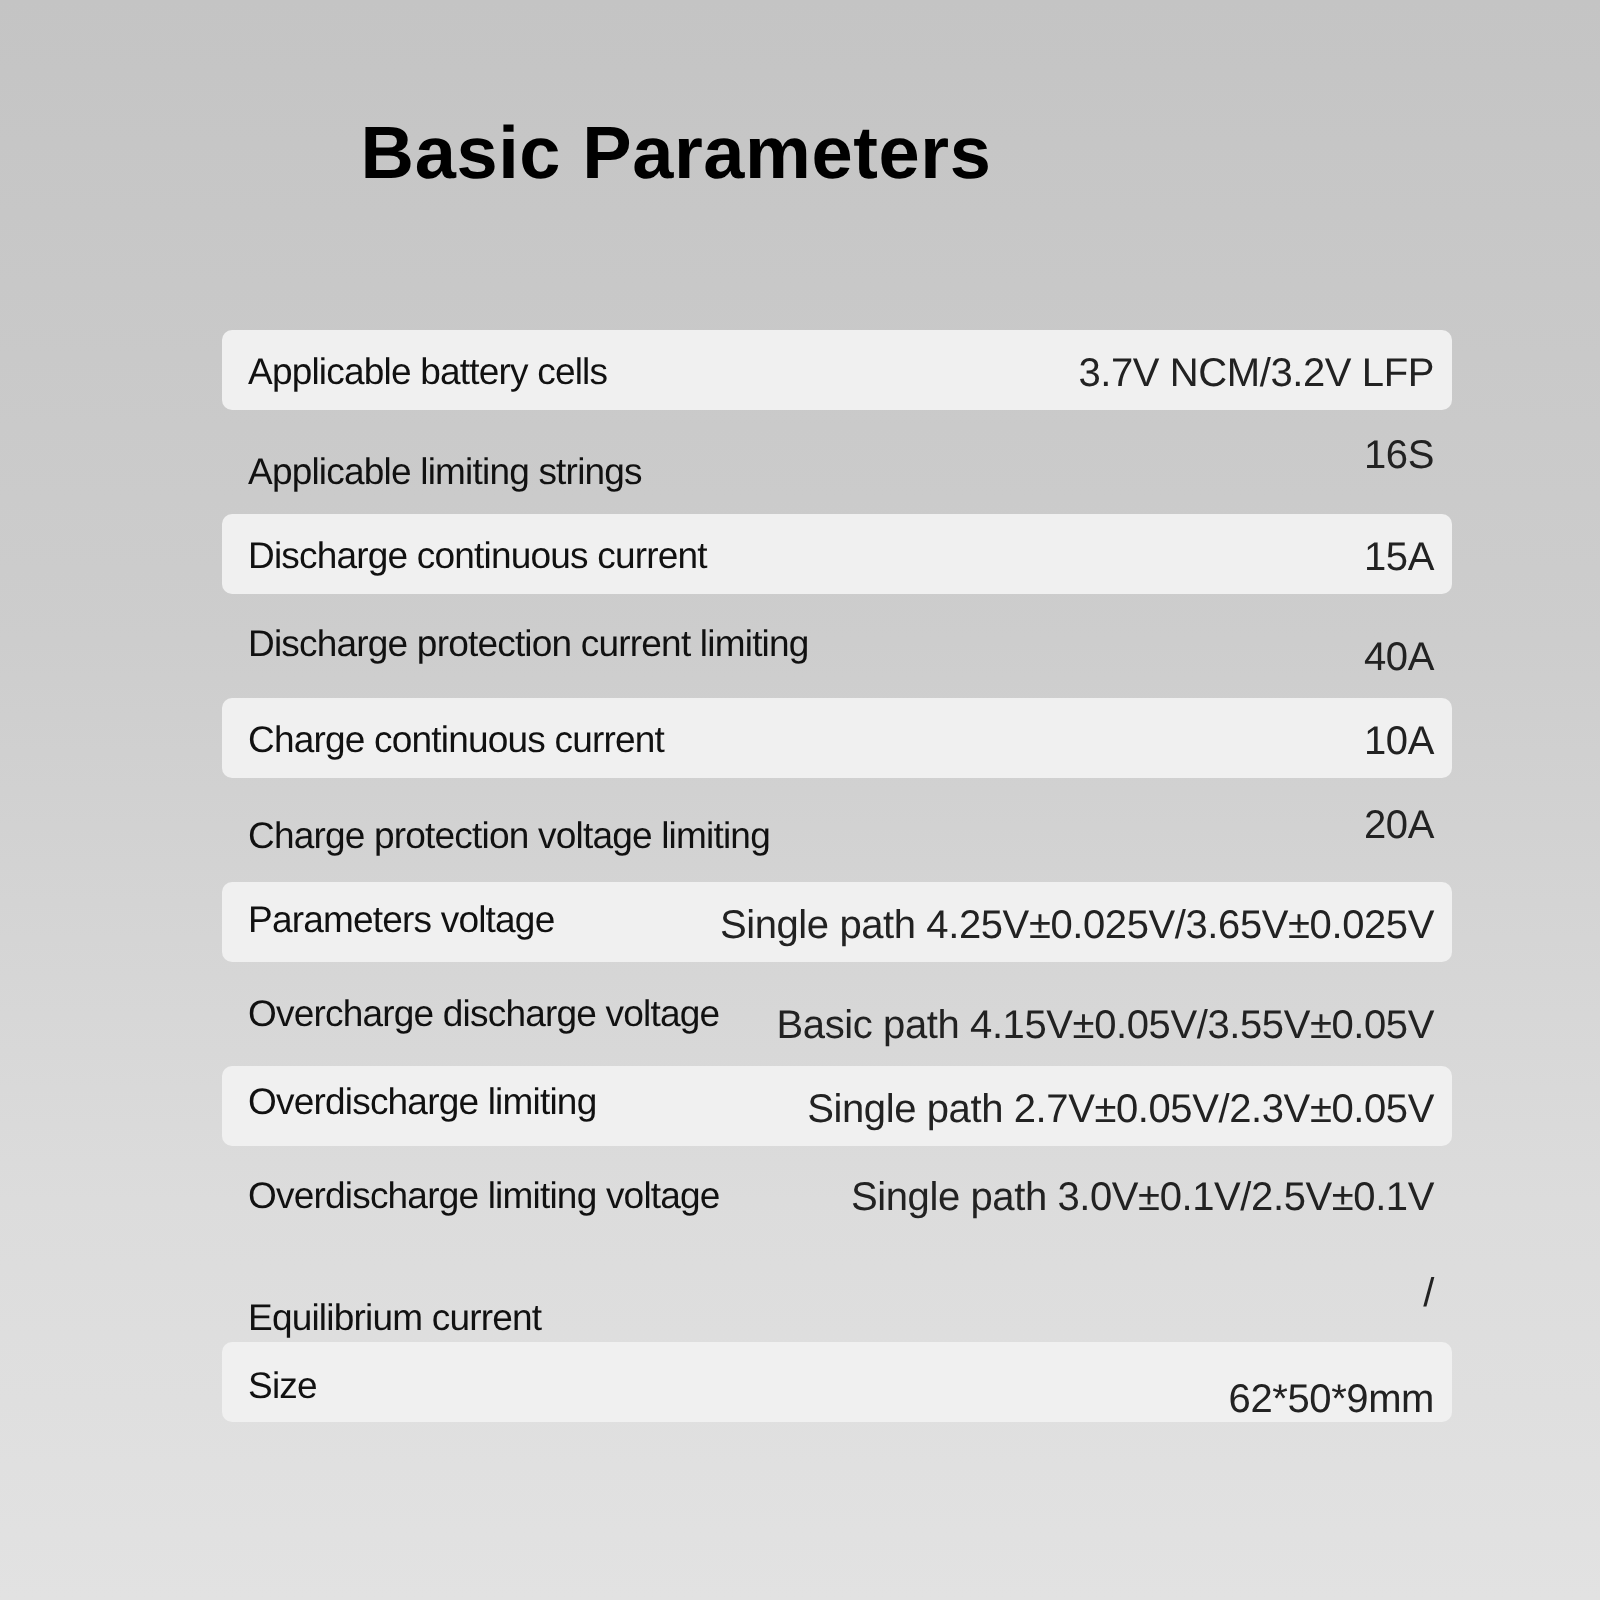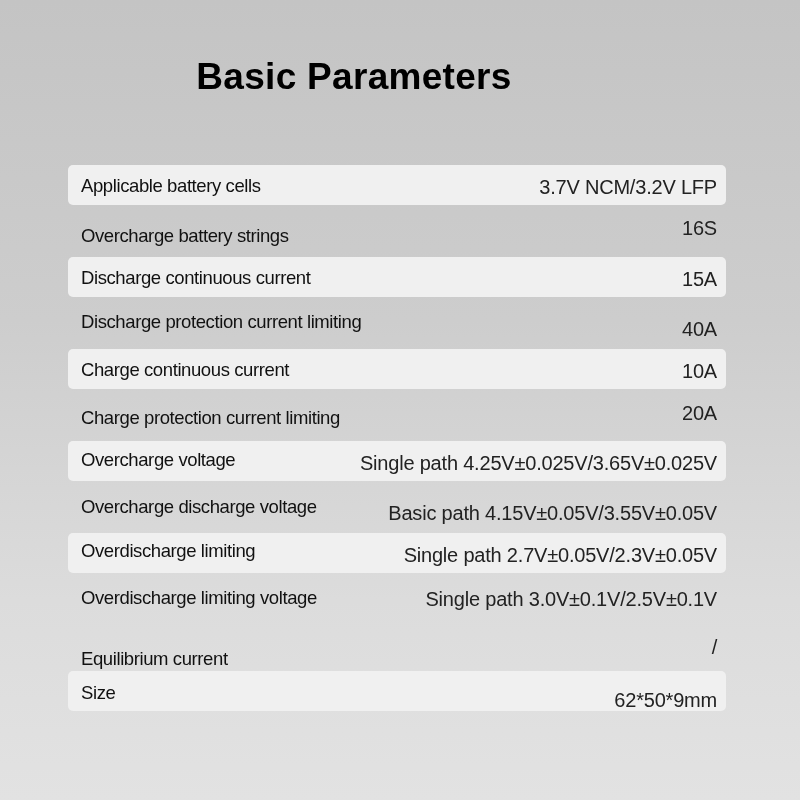--- a/index.html
+++ b/index.html
@@ -6,25 +6,24 @@
     body {
       width: 800px; height: 800px; overflow: hidden;
       background: linear-gradient(to bottom, #c4c4c4 0%, #cdcdcd 40%, #dcdcdc 75%, #e2e2e2 100%);
       font-family: "Liberation Sans", "DejaVu Sans", sans-serif;
       position: relative;
     }
     .title {
       position: absolute; top: 56px; left: 0; width: 676px;
       text-align: center; font-size: 37px; font-weight: bold; color: #000;
       letter-spacing: 0.3px;
-      margin-left: 16px;
     }
     .table { position: absolute; left: 68px; top: 165px; width: 658px; }
     .row {
-      position: relative; height: 40px; margin-bottom: 6px; border-radius: 5px;
+      position: relative; height: 40px; margin-bottom: 6px; border-radius: 5px; margin-left: 43px;
     }
     .row.shaded { background: #f0f0f0; }
     .label {
       position: absolute; left: 13px; top: 10px;
       font-size: 18.5px; color: #111; letter-spacing: -0.4px; white-space: nowrap;
     }
     .value {
       position: absolute; right: 9px; top: 11px;
       font-size: 20px; color: #222; white-space: nowrap; letter-spacing: -0.2px;
     }
@@ -33,41 +32,41 @@
 <body>
 
 <div class="title">Basic Parameters</div>
 
 <div class="table">
   <div class="row shaded" style="top:0">
     <span class="label">Applicable battery cells</span>
     <span class="value">3.7V NCM/3.2V LFP</span>
   </div>
   <div class="row">
-    <span class="label" style="top:14px">Overcharge battery strings</span>
+    <span class="label" style="top:14px">Applicable limiting strings</span>
     <span class="value" style="top:6px">16S</span>
   </div>
   <div class="row shaded">
     <span class="label">Discharge continuous current</span>
     <span class="value">15A</span>
   </div>
   <div class="row">
     <span class="label" style="top:8px">Discharge protection current limiting</span>
     <span class="value" style="top:15px">40A</span>
   </div>
   <div class="row shaded">
     <span class="label">Charge continuous current</span>
     <span class="value">10A</span>
   </div>
   <div class="row">
-    <span class="label" style="top:12px">Charge protection current limiting</span>
+    <span class="label" style="top:12px">Charge protection voltage limiting</span>
     <span class="value" style="top:7px">20A</span>
   </div>
   <div class="row shaded">
-    <span class="label" style="top:8px">Overcharge voltage</span>
+    <span class="label" style="top:8px">Parameters voltage</span>
     <span class="value">Single path 4.25V±0.025V/3.65V±0.025V</span>
   </div>
   <div class="row">
     <span class="label" style="top:9px">Overcharge discharge voltage</span>
     <span class="value" style="top:15px">Basic path 4.15V±0.05V/3.55V±0.05V</span>
   </div>
   <div class="row shaded">
     <span class="label" style="top:7px">Overdischarge limiting</span>
     <span class="value">Single path 2.7V±0.05V/2.3V±0.05V</span>
   </div>

